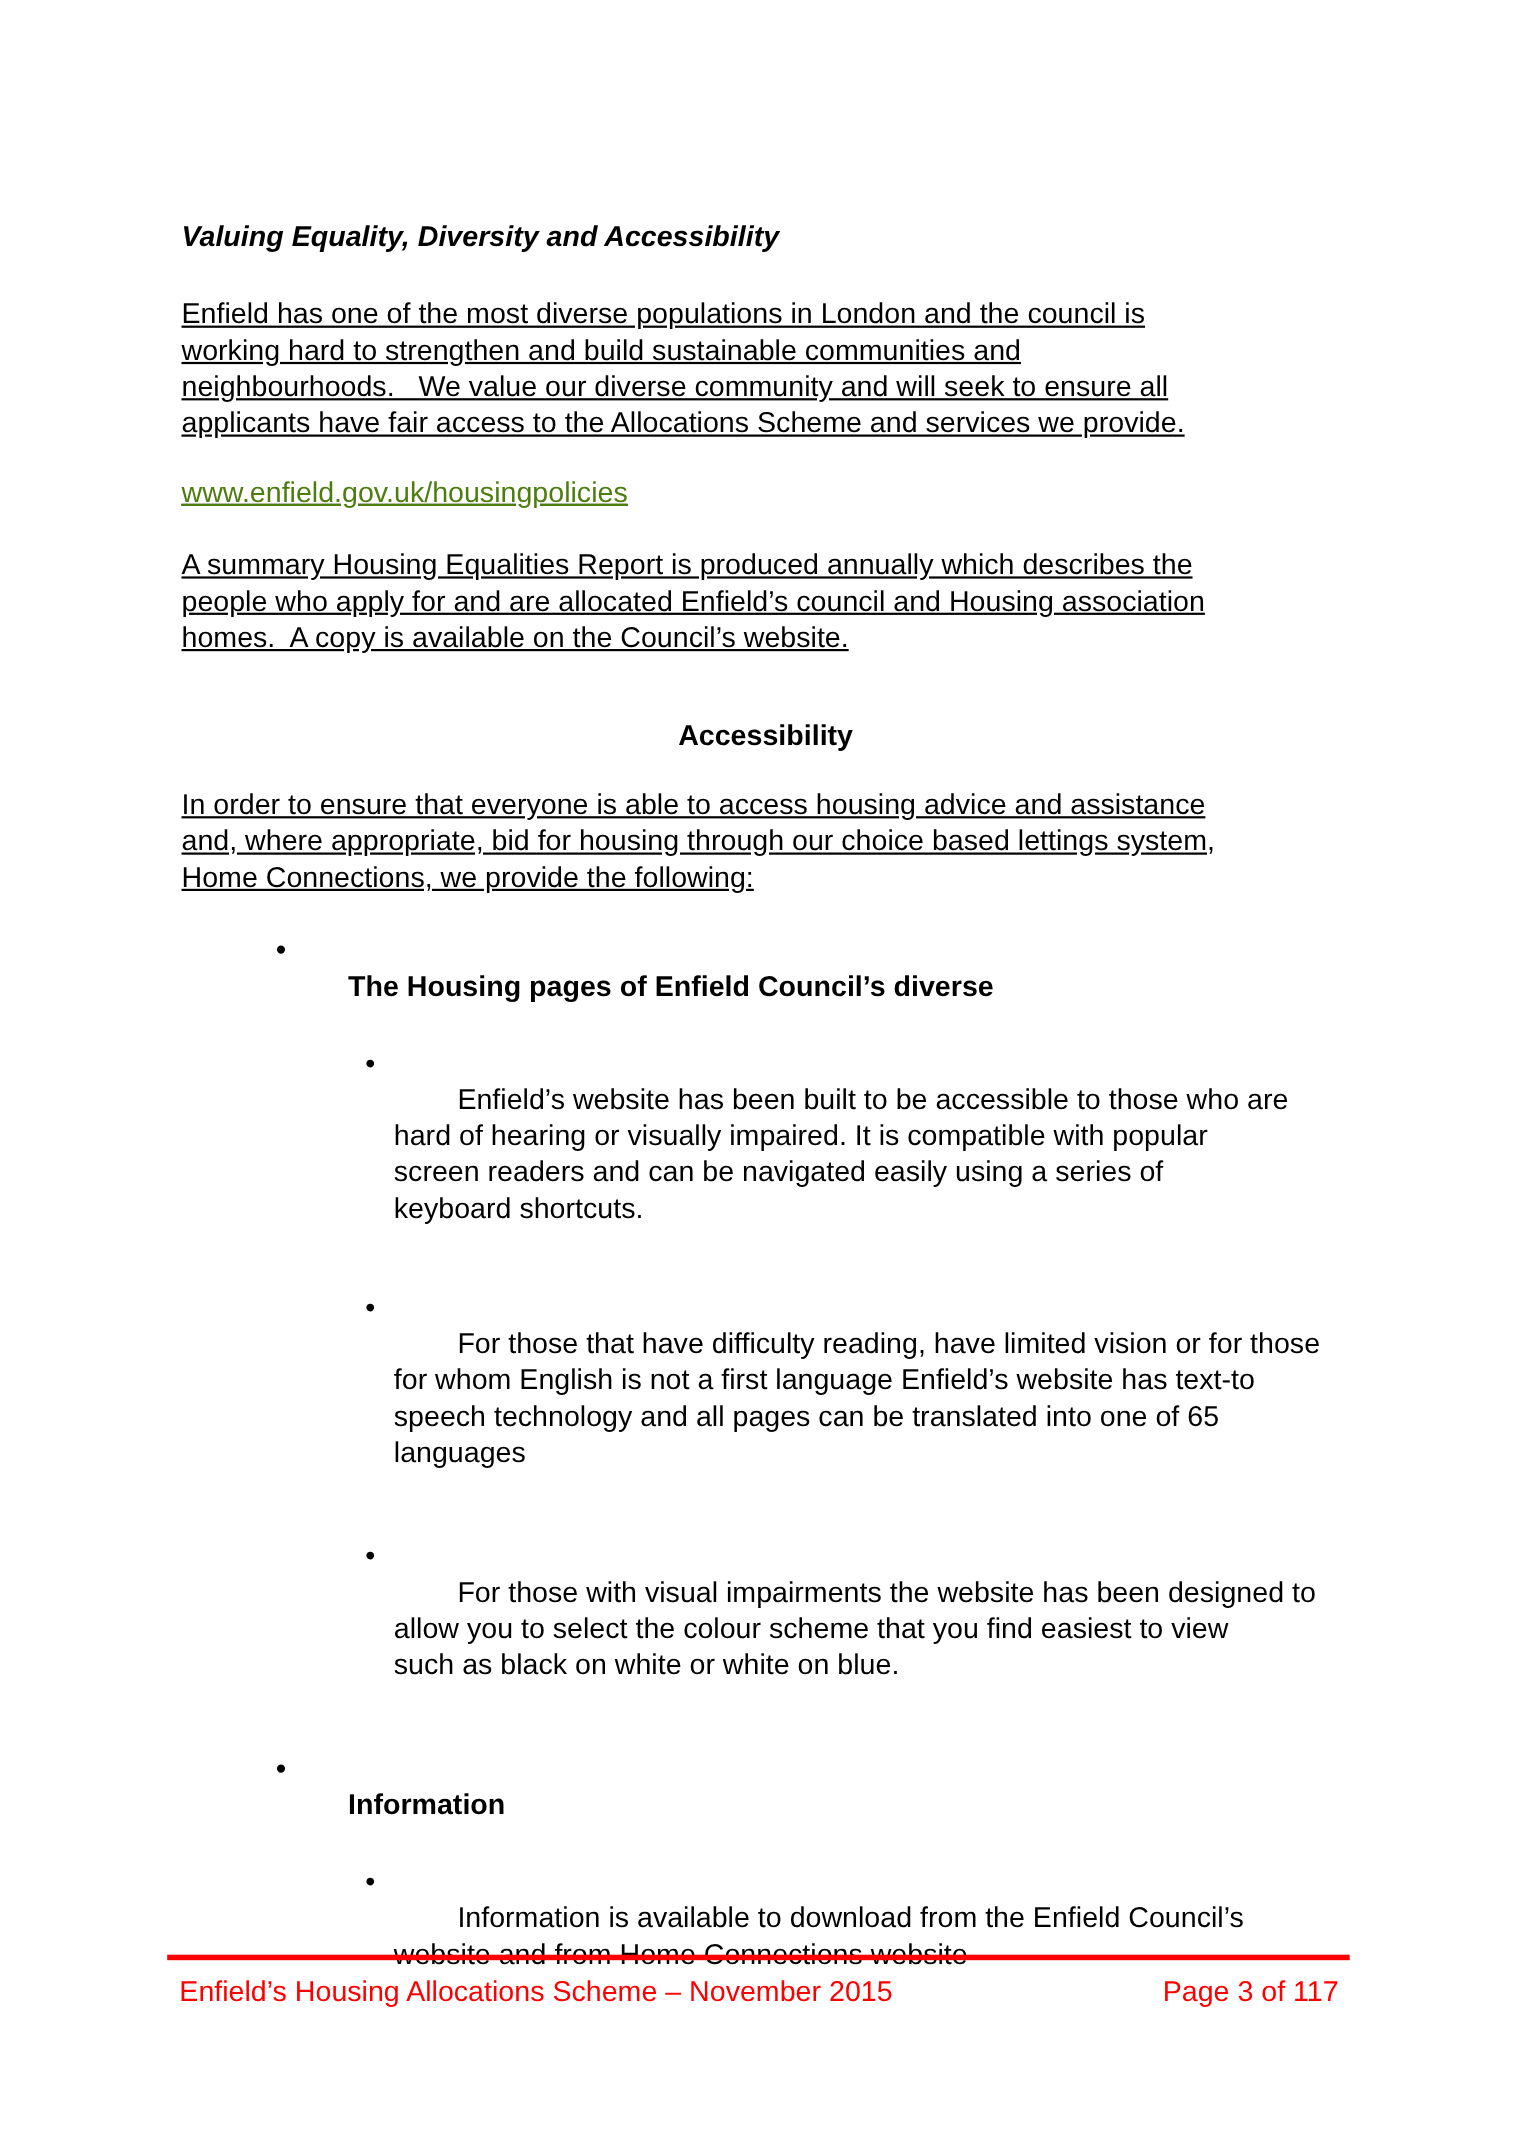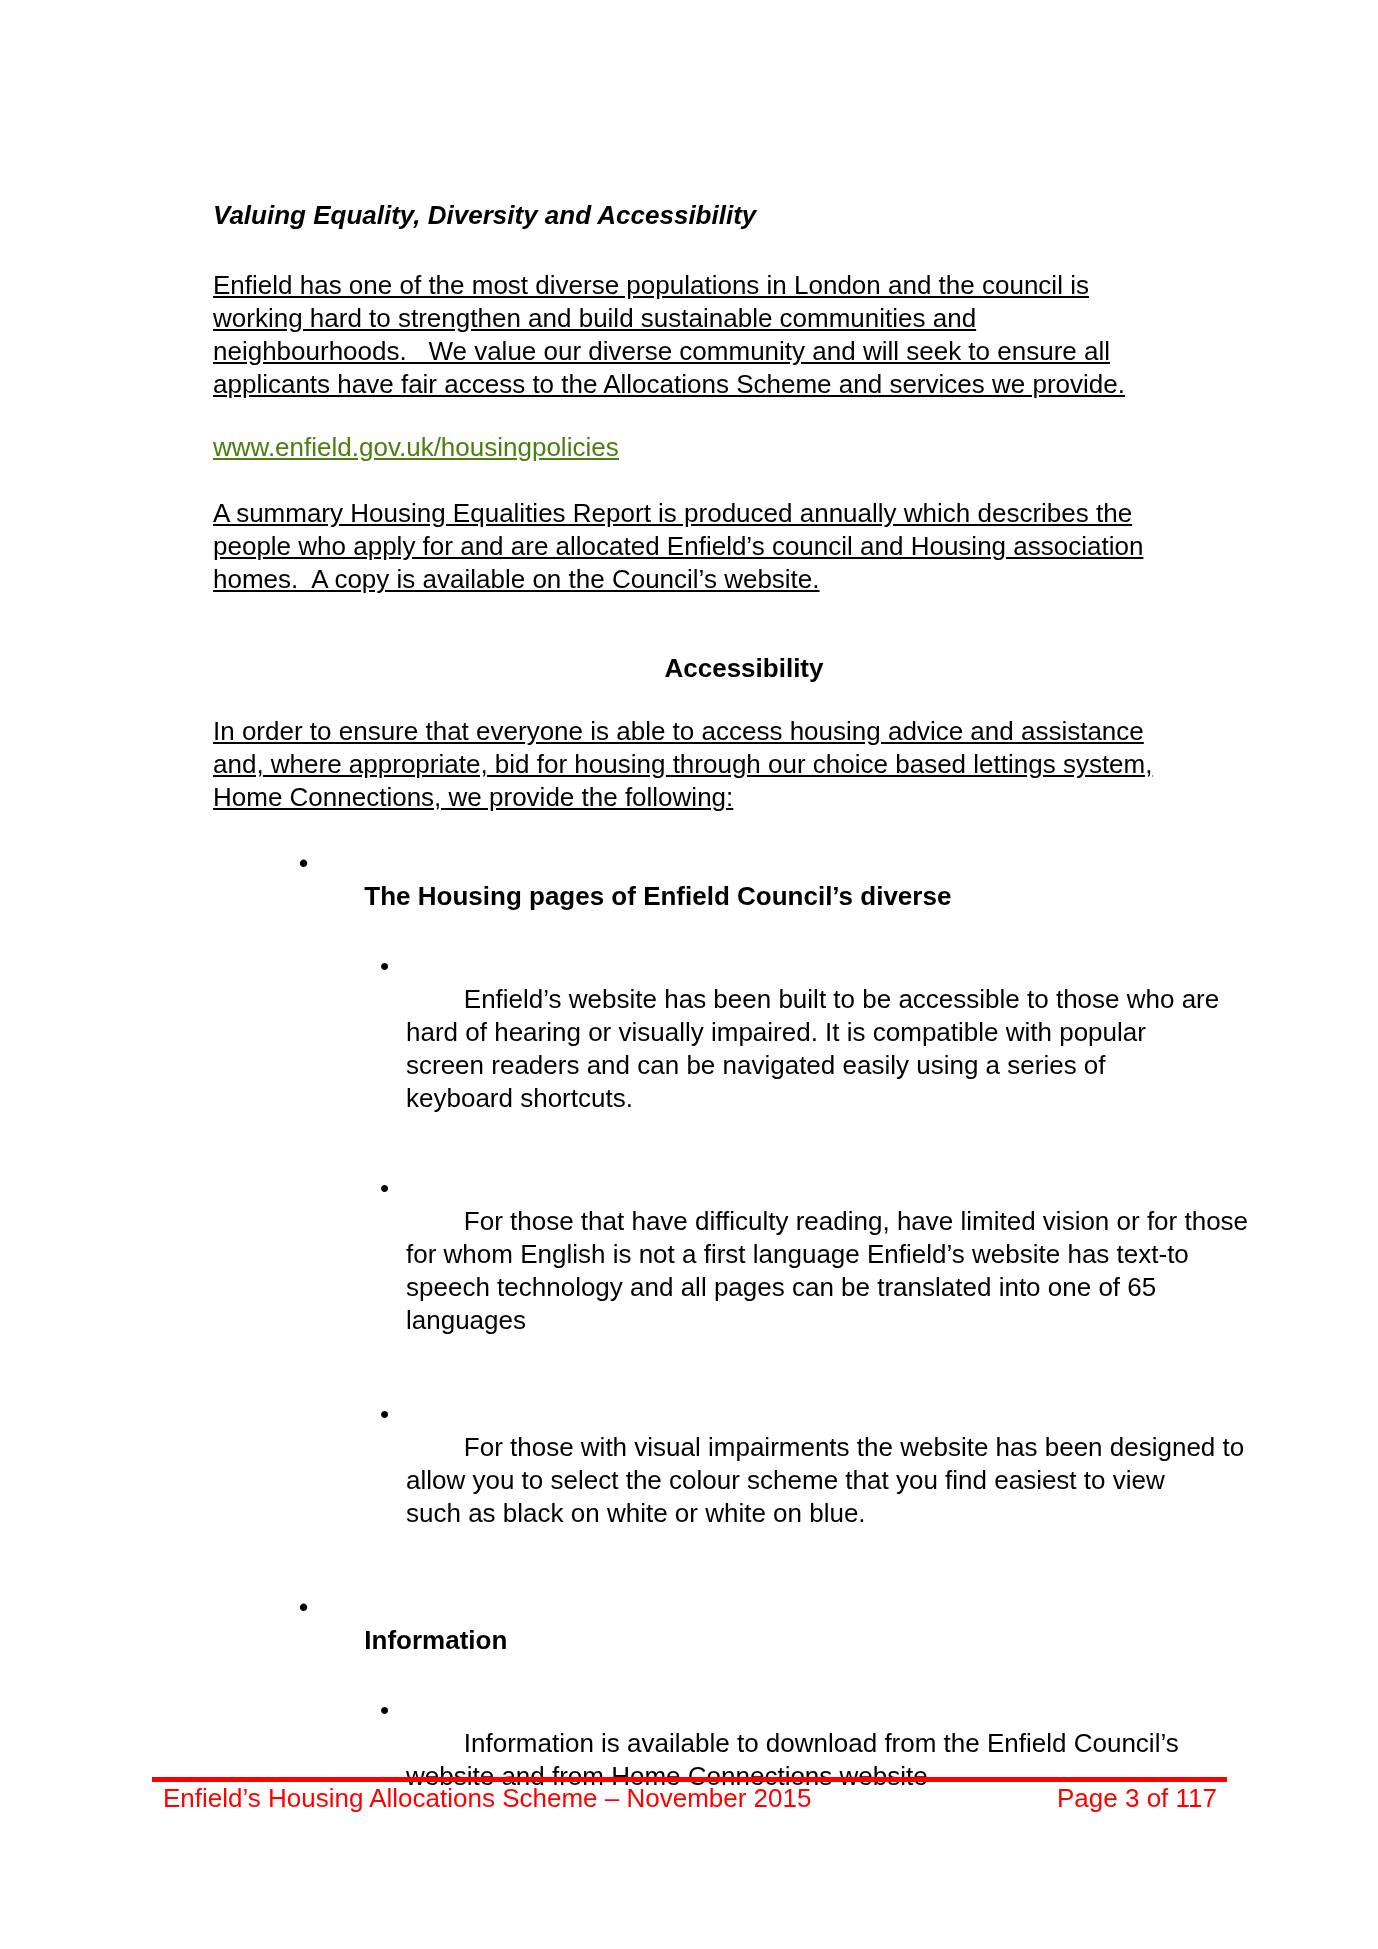--- a/index.html
+++ b/index.html
@@ -10,21 +10,20 @@
     font-size: 26px;
     line-height: 33px;
     color: #000000;
     position: relative;
     overflow: hidden;
   }
   .content {
     position: absolute;
     left: 165px; top: 199px;
     width: 1062px;
-    margin-left: 48px;
   }
   .doc-title {
     font-weight: bold;
     font-style: italic;
     font-size: 26px;
     margin: 0 0 37px 0;
     white-space: pre-wrap;
   }
   .para {
     margin: 0;
@@ -67,21 +66,21 @@
   .group2 .li2:last-child { margin-bottom: 0; }
   .footer {
     position: absolute;
     left: 152px; top: 1777px;
     width: 1075px;
     border-top: 5px solid #ff0000;
   }
   .footer-row {
     display: flex;
     justify-content: space-between;
-    padding: 0 10px 0 11px;
+    padding: 12px 10px 0 11px;
     color: #ff0000;
     font-size: 26px;
     line-height: 33px;
   }
 </style>
 </head>
 <body>
 
 <div class="content">
 

